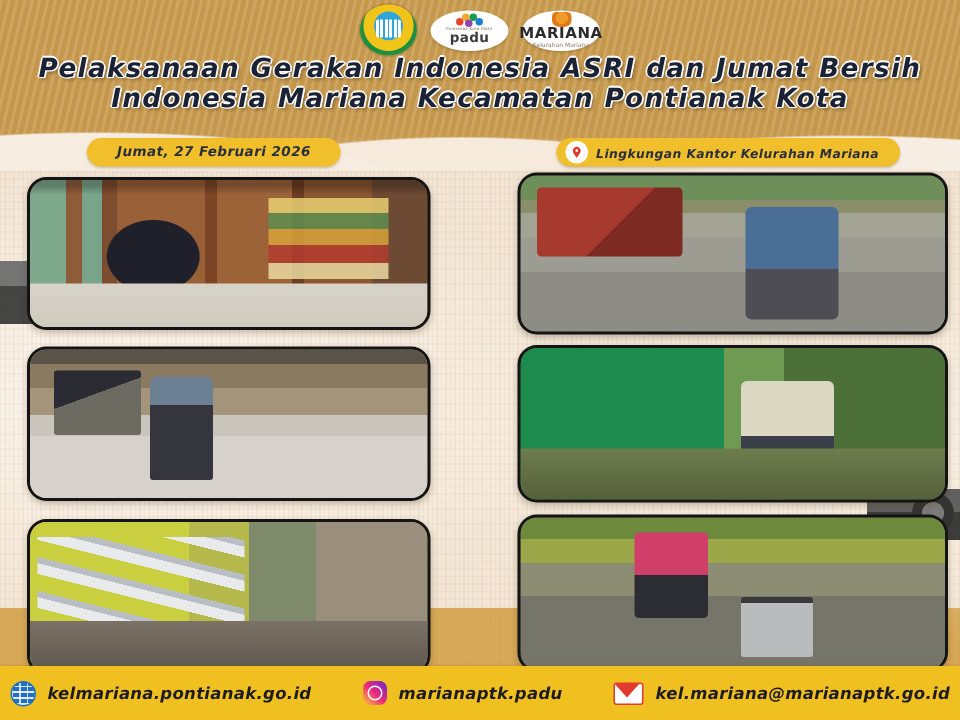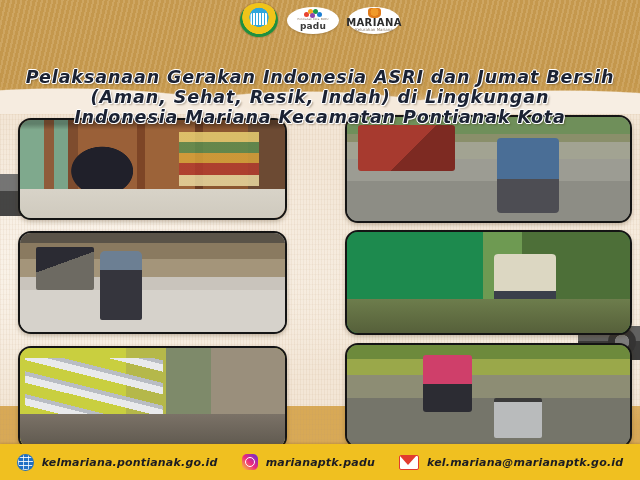--- a/index.html
+++ b/index.html
@@ -81,21 +81,21 @@
   .padu-dots i:nth-child(4){background:#1b7fd4;left:13px;top:3px;}
   .padu-dots i:nth-child(5){background:#8e44ad;left:6px;top:4px;}
   .logo-sub{font-size:2.6px;color:#7a6652;letter-spacing:.2px;line-height:1;margin-top:1px;}
   .logo-word{font-size:9px;font-weight:700;color:#3b3b3b;line-height:1;letter-spacing:.2px;}
   .mariana-crest{width:13px;height:10px;border-radius:3px 3px 40% 40%;
      background:radial-gradient(circle at 50% 40%, #f09a2a 0 45%, #e07a18 46% 100%);}
   .logo-word2{font-size:10px;font-weight:700;color:#2b2b2b;letter-spacing:.4px;line-height:1;}
   .logo-word3{font-size:4px;color:#8a7a68;line-height:1;}
 
   .title-block{
-    position:absolute;top:36px;left:0;right:0;z-index:7;text-align:center;margin-top:31px;
+    position:absolute;top:36px;left:0;right:0;z-index:7;text-align:center;
   }
   .title-line{
     font-family:"DejaVu Sans", sans-serif;
     font-weight:700;font-style:italic;
     font-size:17.5px;line-height:20px;letter-spacing:.9px;
     color:#1b2233;
     -webkit-text-stroke:0.8px #ffffff;
     paint-order:stroke fill;
     text-shadow:
       0 1px 0 #fff, 1px 0 0 #fff, -1px 0 0 #fff, 0 -1px 0 #fff,
@@ -202,21 +202,21 @@
     background:radial-gradient(circle,#6a6a6a 0 38%, #2e2e2e 40% 100%);}
   .bleed-2{right:0;top:326px;width:62px;height:34px;
     background:linear-gradient(to bottom,#5a5a5a 0 45%, #333 45% 100%);opacity:.95;}
   .bleed-2::after{content:"";position:absolute;right:4px;top:2px;width:28px;height:28px;border-radius:50%;
     background:radial-gradient(circle,#777 0 36%, #2b2b2b 38% 100%);}
 
   
   .footer{
     position:absolute;left:0;right:0;bottom:0;height:36px;z-index:8;
     background:#f0c020;
-    display:flex;align-items:center;justify-content:center;gap:24px;
+    display:flex;align-items:center;justify-content:center;gap:34px;
     box-shadow:0 -1px 2px rgba(120,80,20,.25);
   }
   .fitem{display:flex;align-items:center;gap:8px;}
   .fitem .ftext{
     font-size:11px;font-weight:700;font-style:italic;color:#1c1c22;letter-spacing:.2px;white-space:nowrap;
   }
   .ficon{width:17px;height:17px;flex:0 0 auto;display:block;}
   .ig{width:16px;height:16px;border-radius:5px;flex:0 0 auto;
       background:linear-gradient(45deg,#f9ce34,#ee2a7b 48%,#6228d7);
       display:flex;align-items:center;justify-content:center;}
@@ -255,24 +255,36 @@
     </div>
     <div class="logo-pill">
       <span class="mariana-crest"></span>
       <span class="logo-word2">MARIANA</span>
       <span class="logo-word3">Kelurahan Mariana</span>
     </div>
   </div>
 
   <div class="title-block">
     <div class="title-line">Pelaksanaan Gerakan Indonesia ASRI dan Jumat Bersih</div>
-    <div class="title-line">(Aman, Sehat, Resik, Indah) di Lingkungan</div>
     <div class="title-line">Indonesia Mariana Kecamatan Pontianak Kota</div>
   </div>
 
+  <div class="badges">
+    <div class="badge badge-date">
+      <span class="badge-text">Jumat, 27 Februari 2026</span>
+    </div>
+    <div class="badge badge-loc">
+      <span class="pin">
+        <svg viewBox="0 0 24 24" aria-hidden="true">
+            <path fill="#e03a2f" d="M12 2C8.1 2 5 5.1 5 9c0 5.3 7 13 7 13s7-7.7 7-13c0-3.9-3.1-7-7-7zm0 9.5A2.5 2.5 0 1 1 12 6.5a2.5 2.5 0 0 1 0 5z"></path>
+          </svg>
+      </span>
+      <span class="badge-text">Lingkungan Kantor Kelurahan Mariana</span>
+    </div>
+  </div>
 
   <div class="bleed bleed-1"></div>
   <div class="bleed bleed-2"></div>
 
   <div class="grid">
     <div class="card c1">
         <div class="ph ph1"></div>
       </div>
     <div class="card c2">
         <div class="ph ph2"></div>

